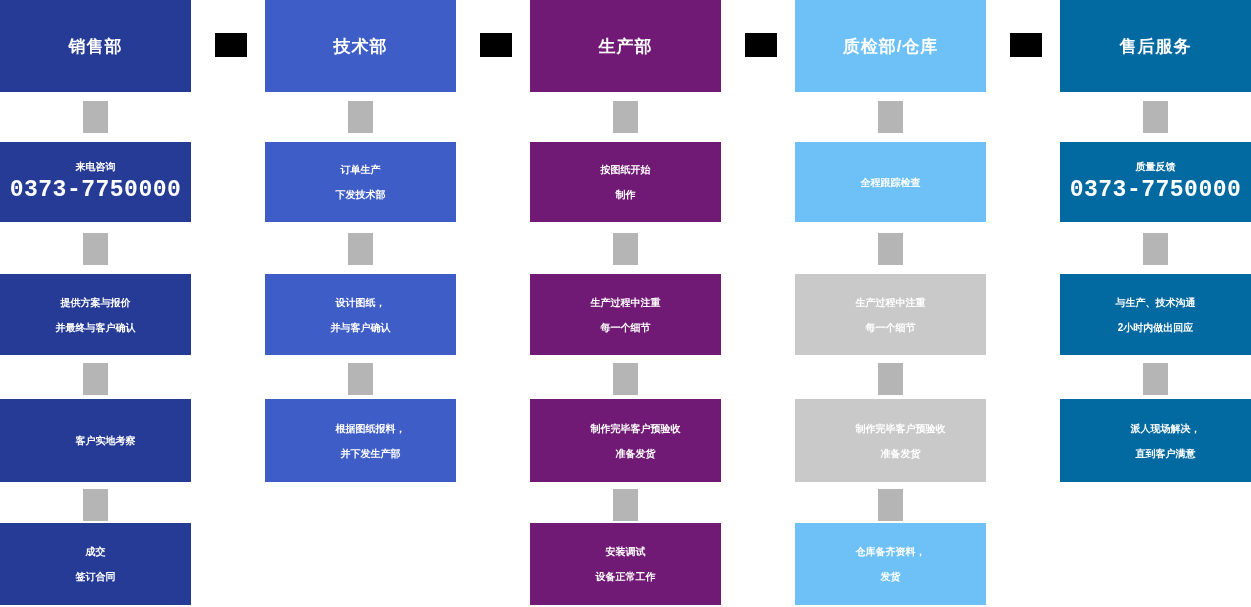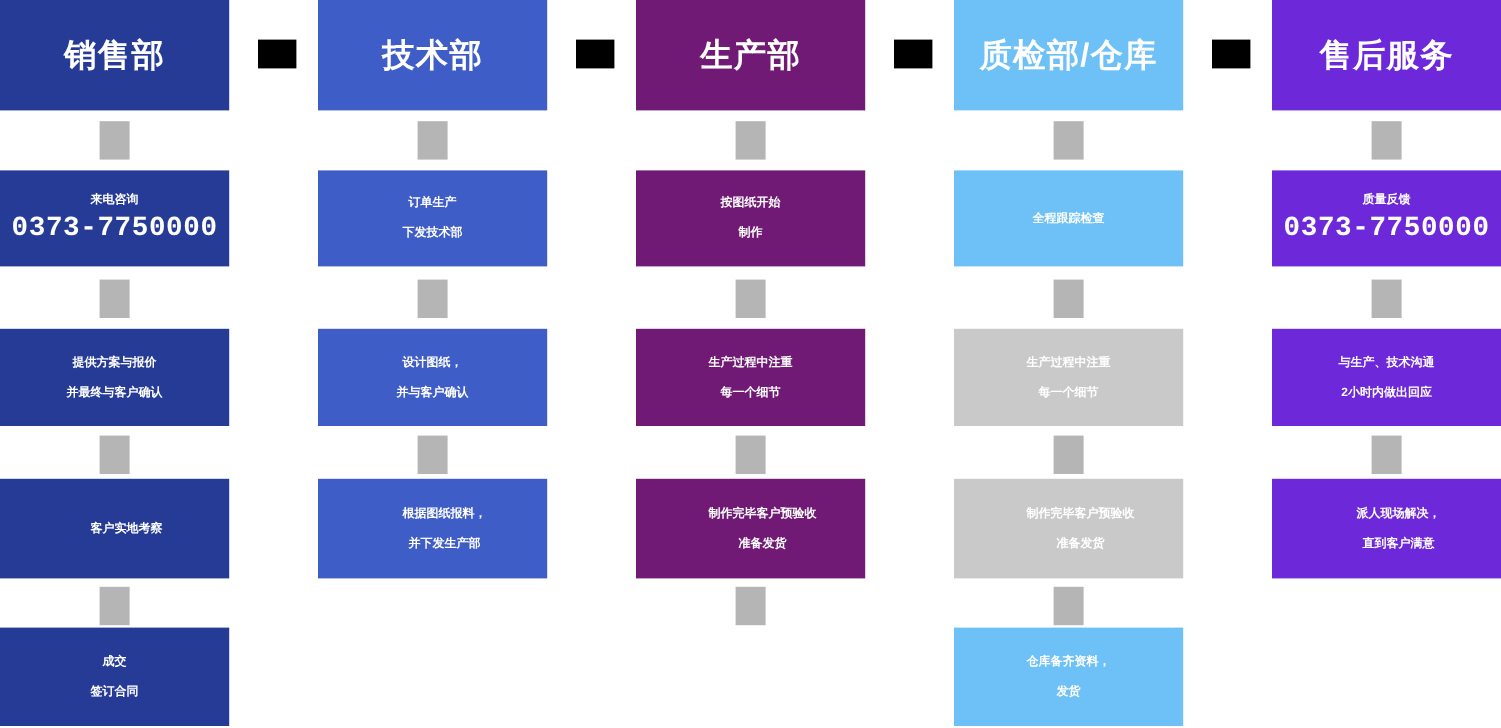--- a/index.html
+++ b/index.html
@@ -13,28 +13,28 @@
     position:absolute;left:0;width:191px;
     display:flex;flex-direction:column;align-items:center;justify-content:center;
     text-align:center;row-gap:14px;box-sizing:border-box;padding:0 4px;
   }
   .box.tight{row-gap:6px;}
   .hdr-box{top:0;height:92px;}
   .r2{top:142px;height:80px;}
   .r3{top:274px;height:81px;}
   .r4{top:399px;height:83px;padding-left:24px;}
   .r5{top:523px;height:82px;justify-content:center;}
-  .hdr{font-size:27px;letter-spacing:1px;}
+  .hdr{font-size:17px;letter-spacing:1px;}
   .ln{font-size:10px;line-height:1.1;}
   .phone{font-size:23px;line-height:1.05;letter-spacing:0.5px;font-family:Liberation Mono, monospace;}
   .c1{background:#253B96;}
   .c2{background:#3F5DC7;}
   .c3{background:#701a75;}
   .c4{background:#6EC1F6;}
-  .c5{background:#6d28d9;}
+  .c5{background:#0369a1;}
   .gray{background:#C9C9C9;}
   .vconn{position:absolute;left:83px;width:25px;height:32px;background:#B5B5B5;}
   .v1{top:101px;} .v2{top:233px;} .v3{top:363px;} .v4{top:489px;}
   .hconn{position:absolute;top:33px;width:32px;height:24px;background:#000000;}
 </style>
 </head>
 <body>
 
 <div class="canvas">
 
@@ -97,20 +97,24 @@
     <div class="box r3 c3">
       <span class="ln">生产过程中注重</span>
       <span class="ln">每一个细节</span>
     </div>
     <div class="vconn v3"></div>
     <div class="box r4 c3">
       <span class="ln">制作完毕客户预验收</span>
       <span class="ln">准备发货</span>
     </div>
     <div class="vconn v4"></div>
+    <div class="box r5 c3">
+      <span class="ln">安装调试</span>
+      <span class="ln">设备正常工作</span>
+    </div>
   </div>
 
   <div class="col" style="left:795px">
     <div class="box hdr-box c4">
       <span class="hdr">质检部/仓库</span>
     </div>
     <div class="vconn v1"></div>
     <div class="box r2 c4">
       <span class="ln">全程跟踪检查</span>
     </div>

